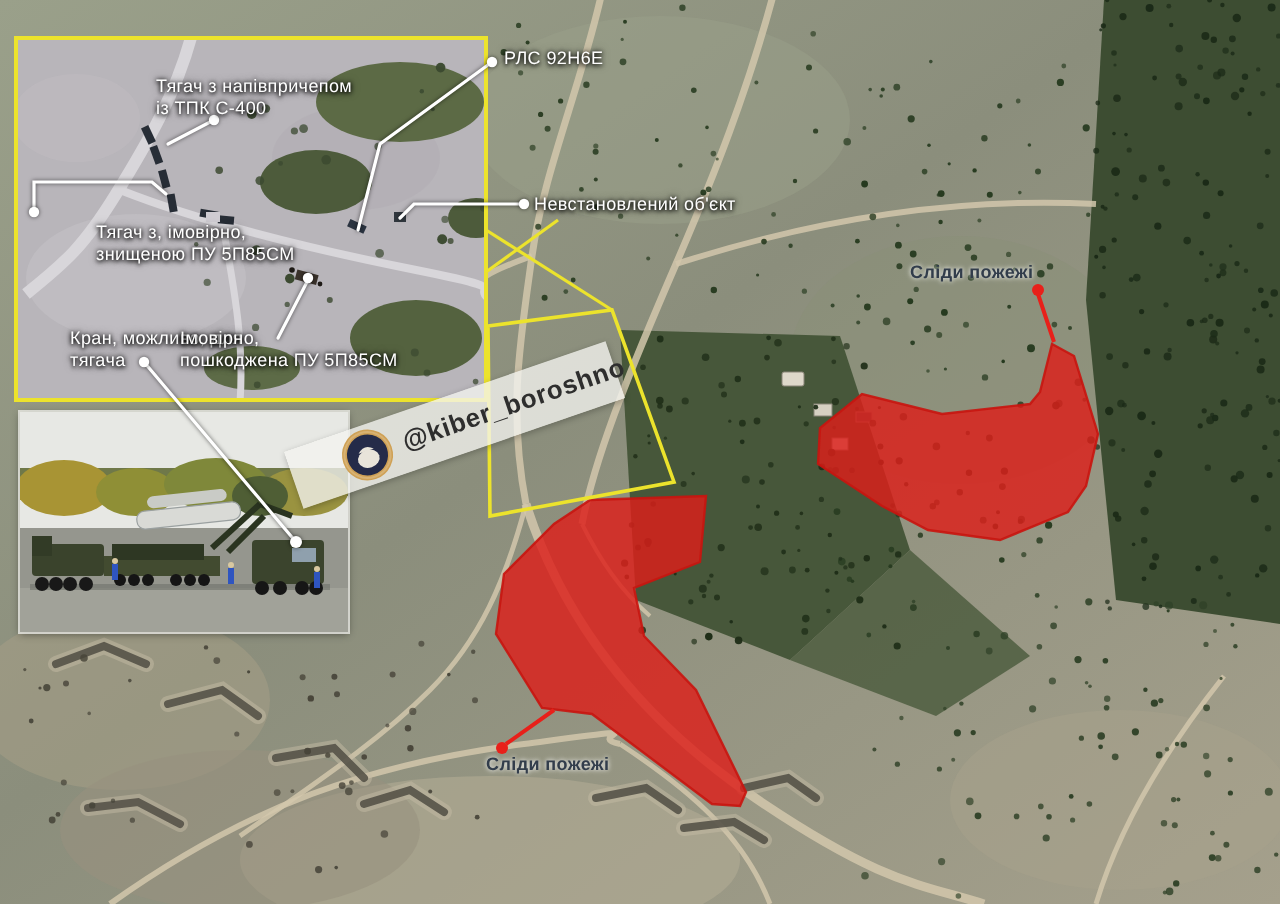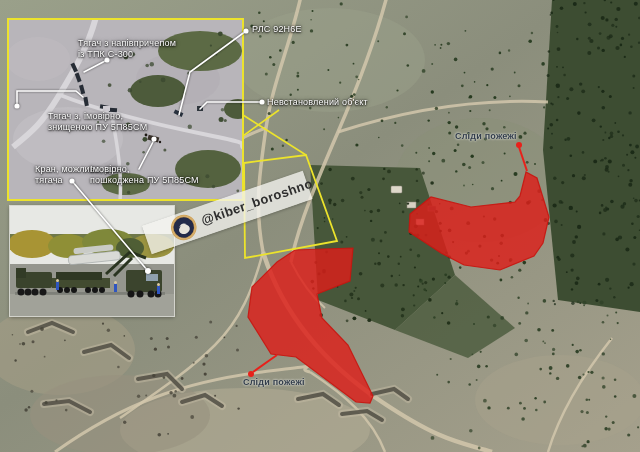--- a/index.html
+++ b/index.html
@@ -793,21 +793,21 @@
       <circle cx="262" cy="102" r="2.6"></circle>
       <circle cx="107" cy="60" r="2.6"></circle>
       <circle cx="17" cy="106" r="2.6"></circle>
       <circle cx="72" cy="181" r="2.6"></circle>
       <circle cx="148" cy="271" r="3"></circle>
       <circle cx="154" cy="139" r="2.6"></circle>
     </g>
   </svg>
 
   <div class="lbl" style="left:78px;  top:38px;">Тягач з напівпричепом
-із ТПК С-300</div>
+із ТПК С-400</div>
   <div class="lbl" style="left:12px;  top:111px;margin-left:36px;">Тягач з, імовірно,
 знищеною ПУ 5П85СМ</div>
   <div class="lbl" style="left:35px;  top:151px;margin-top:13px;">Кран, можливо, для
 тягача</div>
   <div class="lbl" style="left:90px; top:164px;">Імовірно,
 пошкоджена ПУ 5П85СМ</div>
   <div class="lbl" style="left:252px; top:24px;">РЛС 92Н6Е</div>
   <div class="lbl" style="left:267px; top:97px;text-align:center;">Невстановлений об'єкт</div>
   <div class="lbl-dark" style="left:455px; top:131px;">Сліди пожежі</div>
   <div class="lbl-dark" style="left:243px; top:377px;">Сліди пожежі</div>

